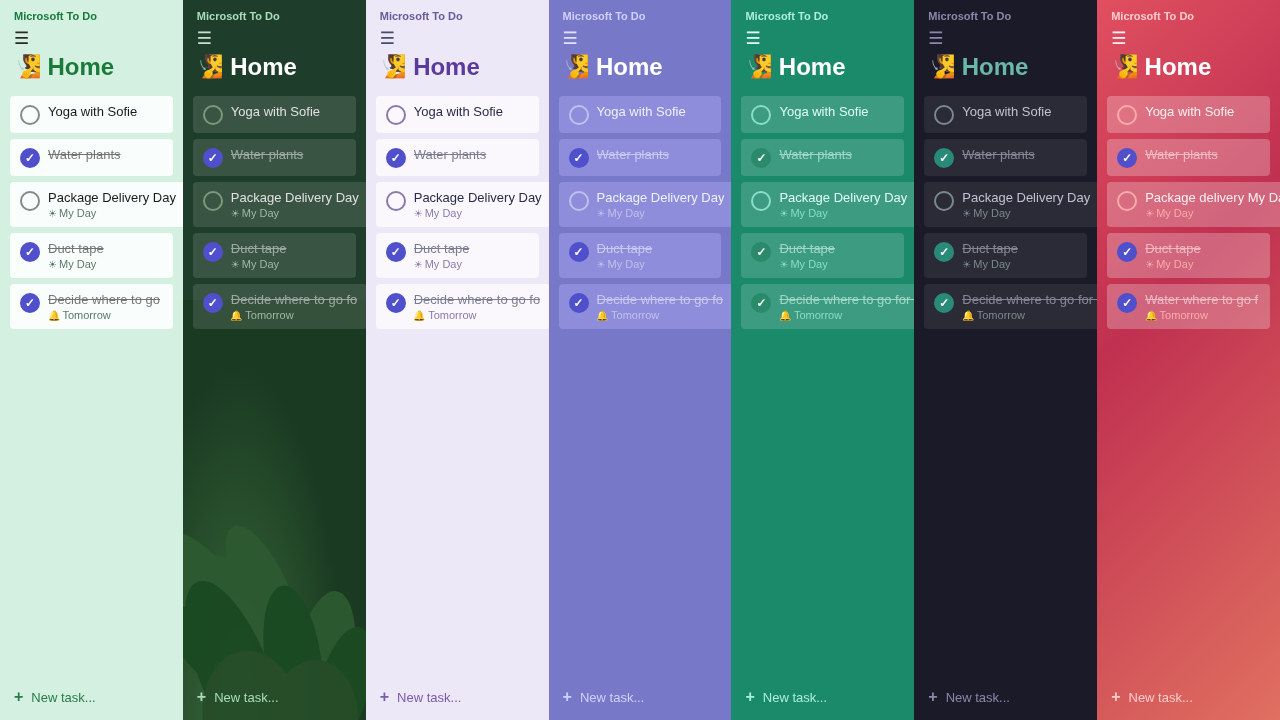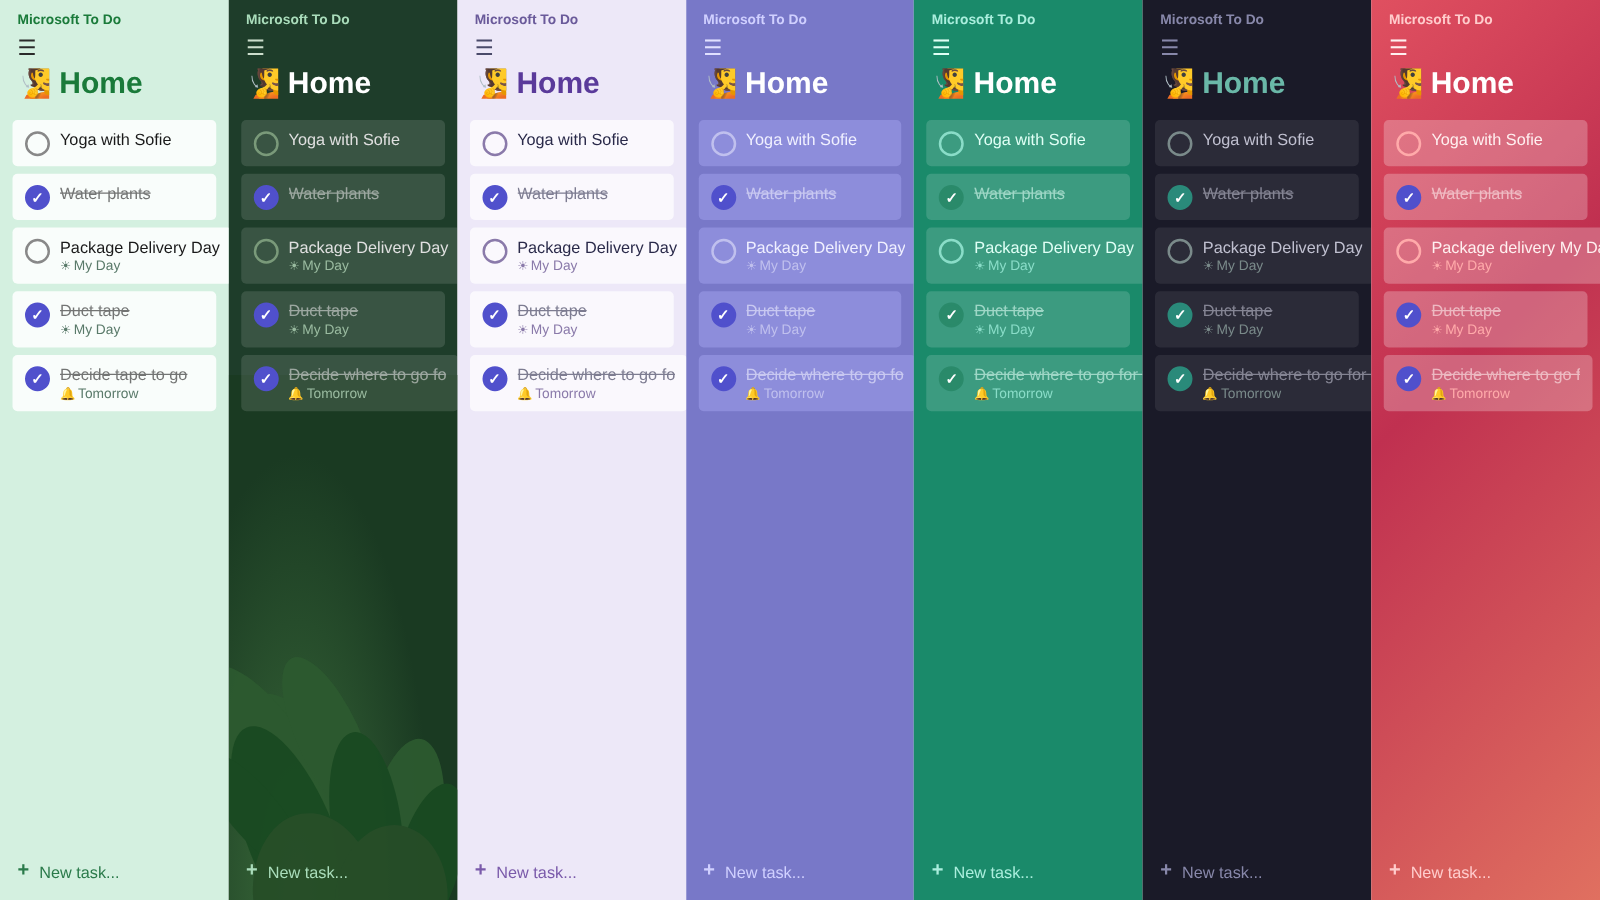--- a/index.html
+++ b/index.html
@@ -62,21 +62,21 @@
                 <span style="font-size:10px;">☀</span>
                 <span>My Day</span>
               </div>
             </div>
           </div>
         </div>
         <div style="display: flex; align-items: flex-start; padding: 3px 10px; position: relative;">
           <div style="background: rgba(255, 255, 255, 0.85); border-radius: 4px; padding: 8px 10px; display: flex; align-items: flex-start; gap: 8px; flex: 1 1 0%;">
             <div style="width: 20px; height: 20px; border-radius: 50%; background: rgb(80, 80, 204); border: 2px solid rgb(80, 80, 204); flex-shrink: 0; margin-top: 1px; display: flex; align-items: center; justify-content: center; color: white; font-size: 12px; font-weight: bold;">✓</div>
             <div style="flex: 1 1 0%; overflow: hidden;">
-              <div style="font-size: 13px; font-weight: 500; color: rgb(26, 26, 26); white-space: nowrap; overflow: hidden; text-overflow: ellipsis; text-decoration: line-through; opacity: 0.6;">Decide tape to go</div>
+              <div style="font-size: 13px; font-weight: 500; color: rgb(26, 26, 26); white-space: nowrap; overflow: hidden; text-overflow: ellipsis; text-decoration: line-through; opacity: 0.6;">Decide where to go</div>
               <div style="font-size: 11px; color: rgb(90, 122, 106); margin-top: 2px; display: flex; align-items: center; gap: 2px;">
                 <span style="font-size:10px;">🔔</span>
                 <span>Tomorrow</span>
               </div>
             </div>
           </div>
         </div>
       </div>
       <div style="flex: 1 1 0%; position: relative; z-index: 10;"></div>
       <div style="padding: 14px; display: flex; align-items: center; gap: 8px; cursor: pointer; position: relative; z-index: 10; color: rgb(42, 122, 74);">
@@ -497,21 +497,21 @@
                 <span style="font-size:10px;">☀</span>
                 <span>My Day</span>
               </div>
             </div>
           </div>
         </div>
         <div style="display: flex; align-items: flex-start; padding: 3px 10px; position: relative;">
           <div style="background: rgba(255, 255, 255, 0.25); border-radius: 4px; padding: 8px 10px; display: flex; align-items: flex-start; gap: 8px; flex: 1 1 0%;">
             <div style="width: 20px; height: 20px; border-radius: 50%; background: rgb(80, 80, 204); border: 2px solid rgb(80, 80, 204); flex-shrink: 0; margin-top: 1px; display: flex; align-items: center; justify-content: center; color: white; font-size: 12px; font-weight: bold;">✓</div>
             <div style="flex: 1 1 0%; overflow: hidden;">
-              <div style="font-size: 13px; font-weight: 500; color: rgb(255, 240, 240); white-space: nowrap; overflow: hidden; text-overflow: ellipsis; text-decoration: line-through; opacity: 0.6;">Decide where to go f</div>
+              <div style="font-size: 13px; font-weight: 500; color: rgb(255, 240, 240); white-space: nowrap; overflow: hidden; text-overflow: ellipsis; text-decoration: line-through; opacity: 0.6;">Water where to go f</div>
               <div style="font-size: 11px; color: rgb(255, 170, 170); margin-top: 2px; display: flex; align-items: center; gap: 2px;">
                 <span style="font-size:10px;">🔔</span>
                 <span>Tomorrow</span>
               </div>
             </div>
           </div>
         </div>
       </div>
       <div style="flex: 1 1 0%; position: relative; z-index: 10;"></div>
       <div style="padding: 14px; display: flex; align-items: center; gap: 8px; cursor: pointer; position: relative; z-index: 10; color: rgb(255, 204, 204);">

